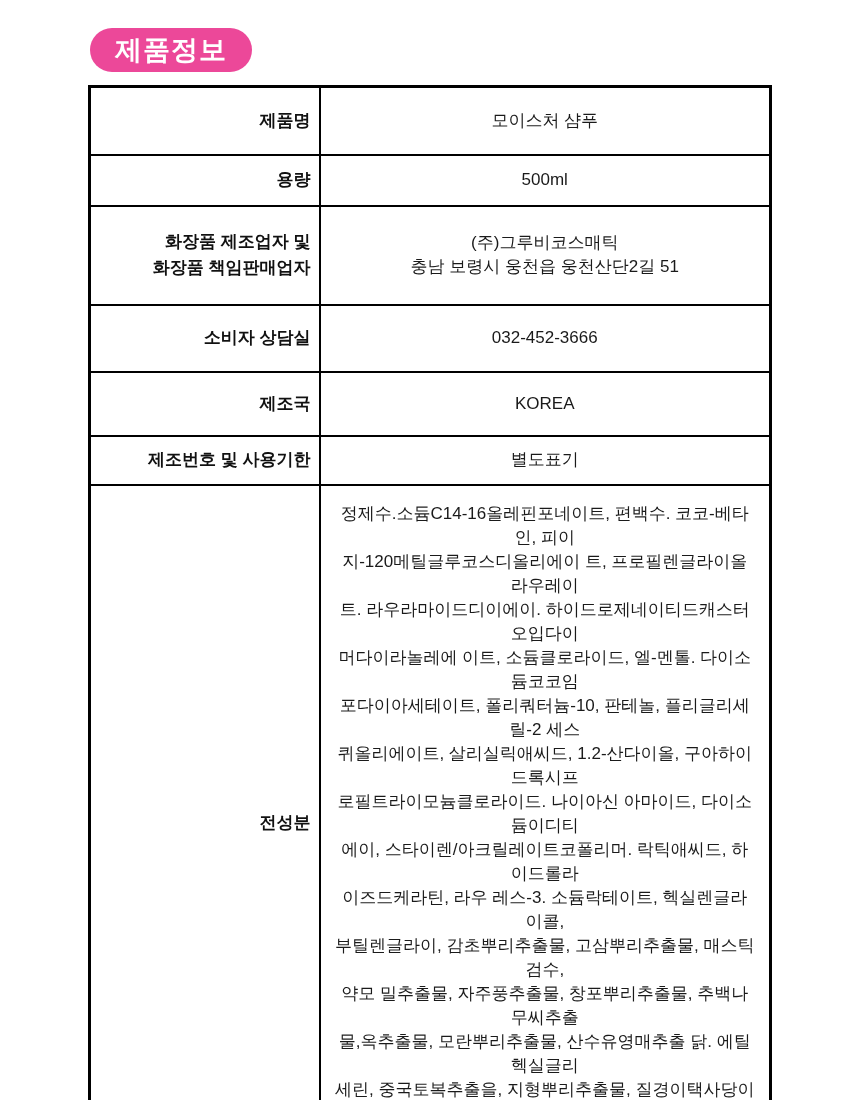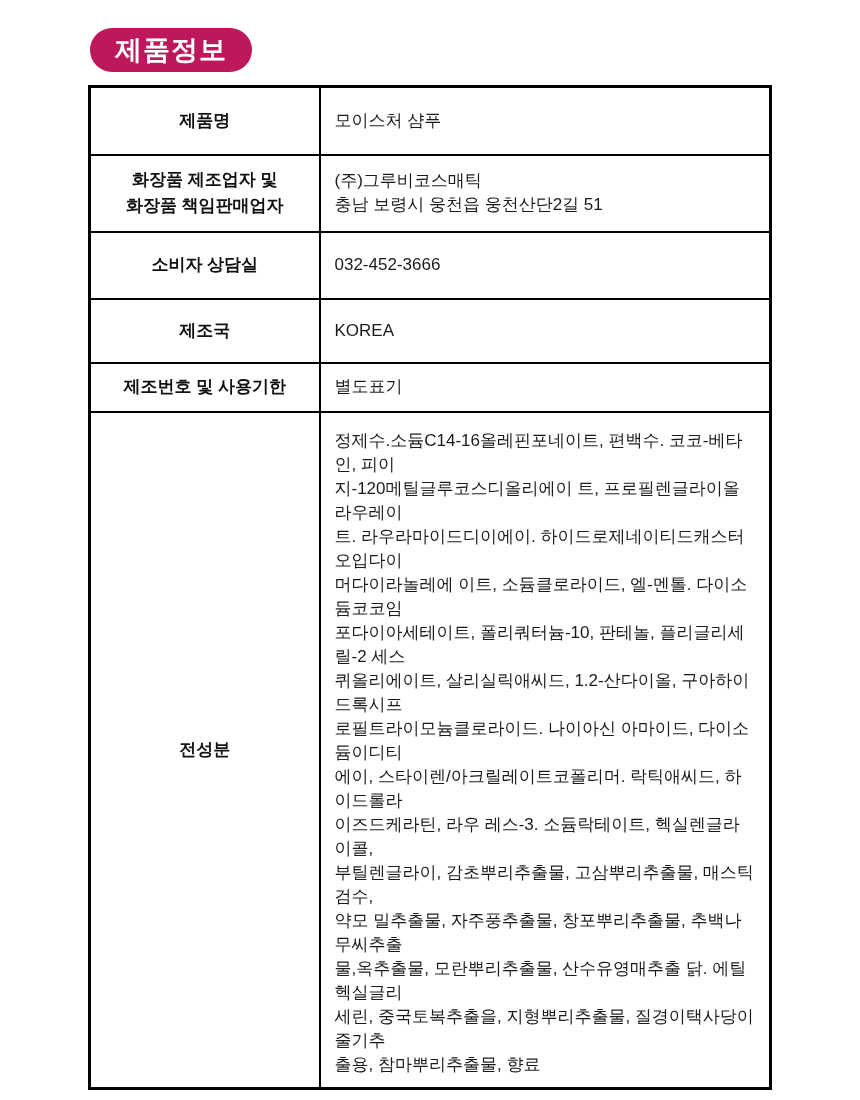--- a/index.html
+++ b/index.html
@@ -14,21 +14,21 @@
     color: #111111;
     position: relative;
   }
   .badge {
     position: absolute;
     left: 90px;
     top: 28px;
     height: 44px;
     display: inline-flex;
     align-items: center;
-    background: #be185d;
+    background: #ec4899;
     color: #ffffff;
     border-radius: 23px;
     padding: 0 25px;
     font-size: 27px;
     font-weight: 700;
     letter-spacing: 1px;
     box-sizing: border-box;
   }
   table.info-table {
     position: absolute;
@@ -41,60 +41,64 @@
   }
   table.info-table th,
   table.info-table td {
     border: 2px solid #000000;
     box-sizing: border-box;
   }
   th.row-label {
     width: 230px;
     font-size: 17px;
     font-weight: 700;
-    text-align: center;
+    text-align: right;
     vertical-align: middle;
     white-space: pre-line;
     line-height: 26px;
     padding: 6px 8px;
     color: #111111;
   }
   td.row-value {
     font-size: 17px;
     font-weight: 400;
-    text-align: left;
+    text-align: center;
     vertical-align: middle;
     white-space: pre-line;
     line-height: 24px;
     padding: 10px 14px;
     color: #1a1a1a;
     overflow-wrap: break-word;
   }
   td.row-value.top {
     vertical-align: top;
     padding-top: 16px;
   }
   tr.r1 td, tr.r1 th { height: 68px; }
   tr.r2 td, tr.r2 th { height: 51px; }
-  tr.r3 td, tr.r3 th { height: 77px; margin-top: 42px; }
+  tr.r3 td, tr.r3 th { height: 99px; margin-top: 42px; }
   tr.r4 td, tr.r4 th { height: 67px; }
   tr.r5 td, tr.r5 th { height: 64px; }
   tr.r6 td, tr.r6 th { height: 49px; }
   tr.r7 td, tr.r7 th { height: 345px; }
 </style>
 </head>
 <body>
 
 <div class="badge">제품정보</div>
 
 <table class="info-table">
   <tbody>
     <tr class="r1">
       <th class="row-label">제품명</th>
       <td class="row-value">모이스처 샴푸</td>
+    </tr>
+    <tr class="r2">
+      <th class="row-label">용량</th>
+      <td class="row-value">500ml</td>
     </tr>
     <tr class="r3">
       <th class="row-label">화장품 제조업자 및
 화장품 책임판매업자</th>
       <td class="row-value">(주)그루비코스매틱
 충남 보령시 웅천읍 웅천산단2길 51</td>
     </tr>
     <tr class="r4">
       <th class="row-label">소비자 상담실</th>
       <td class="row-value">032-452-3666</td>

